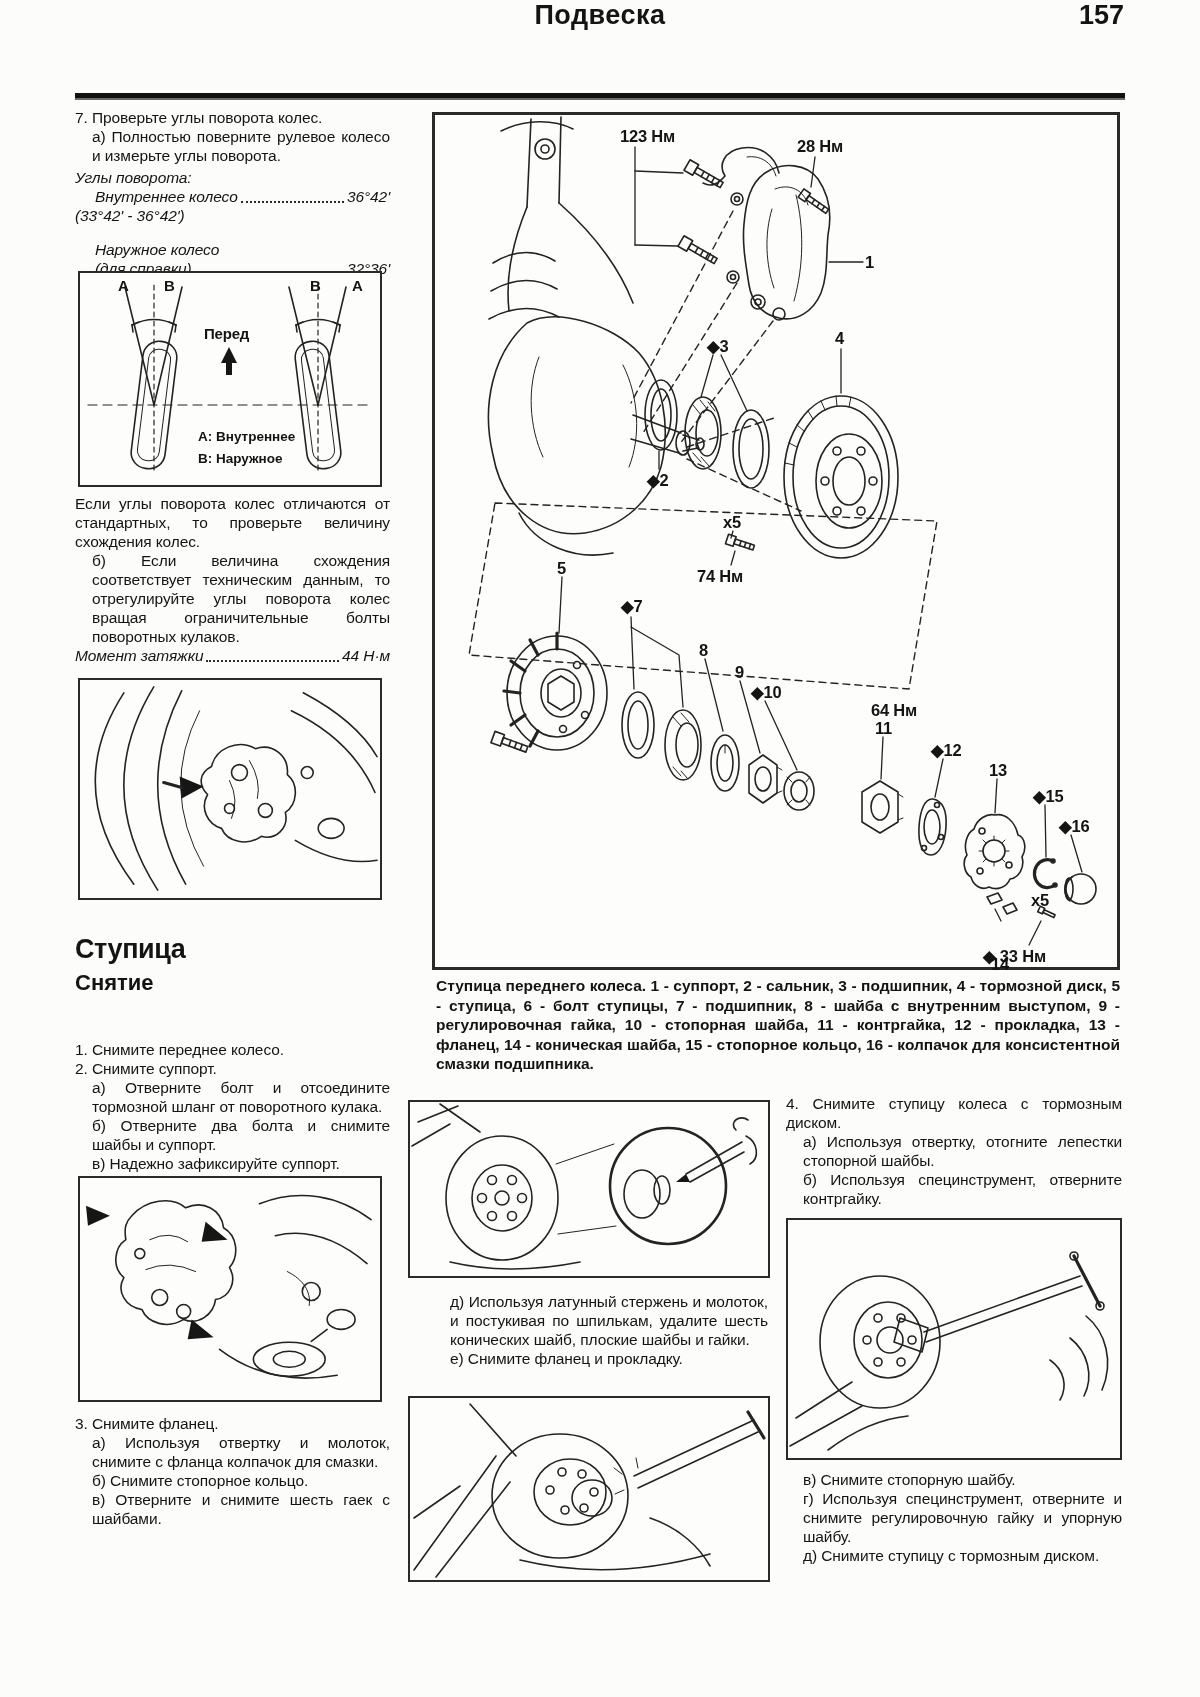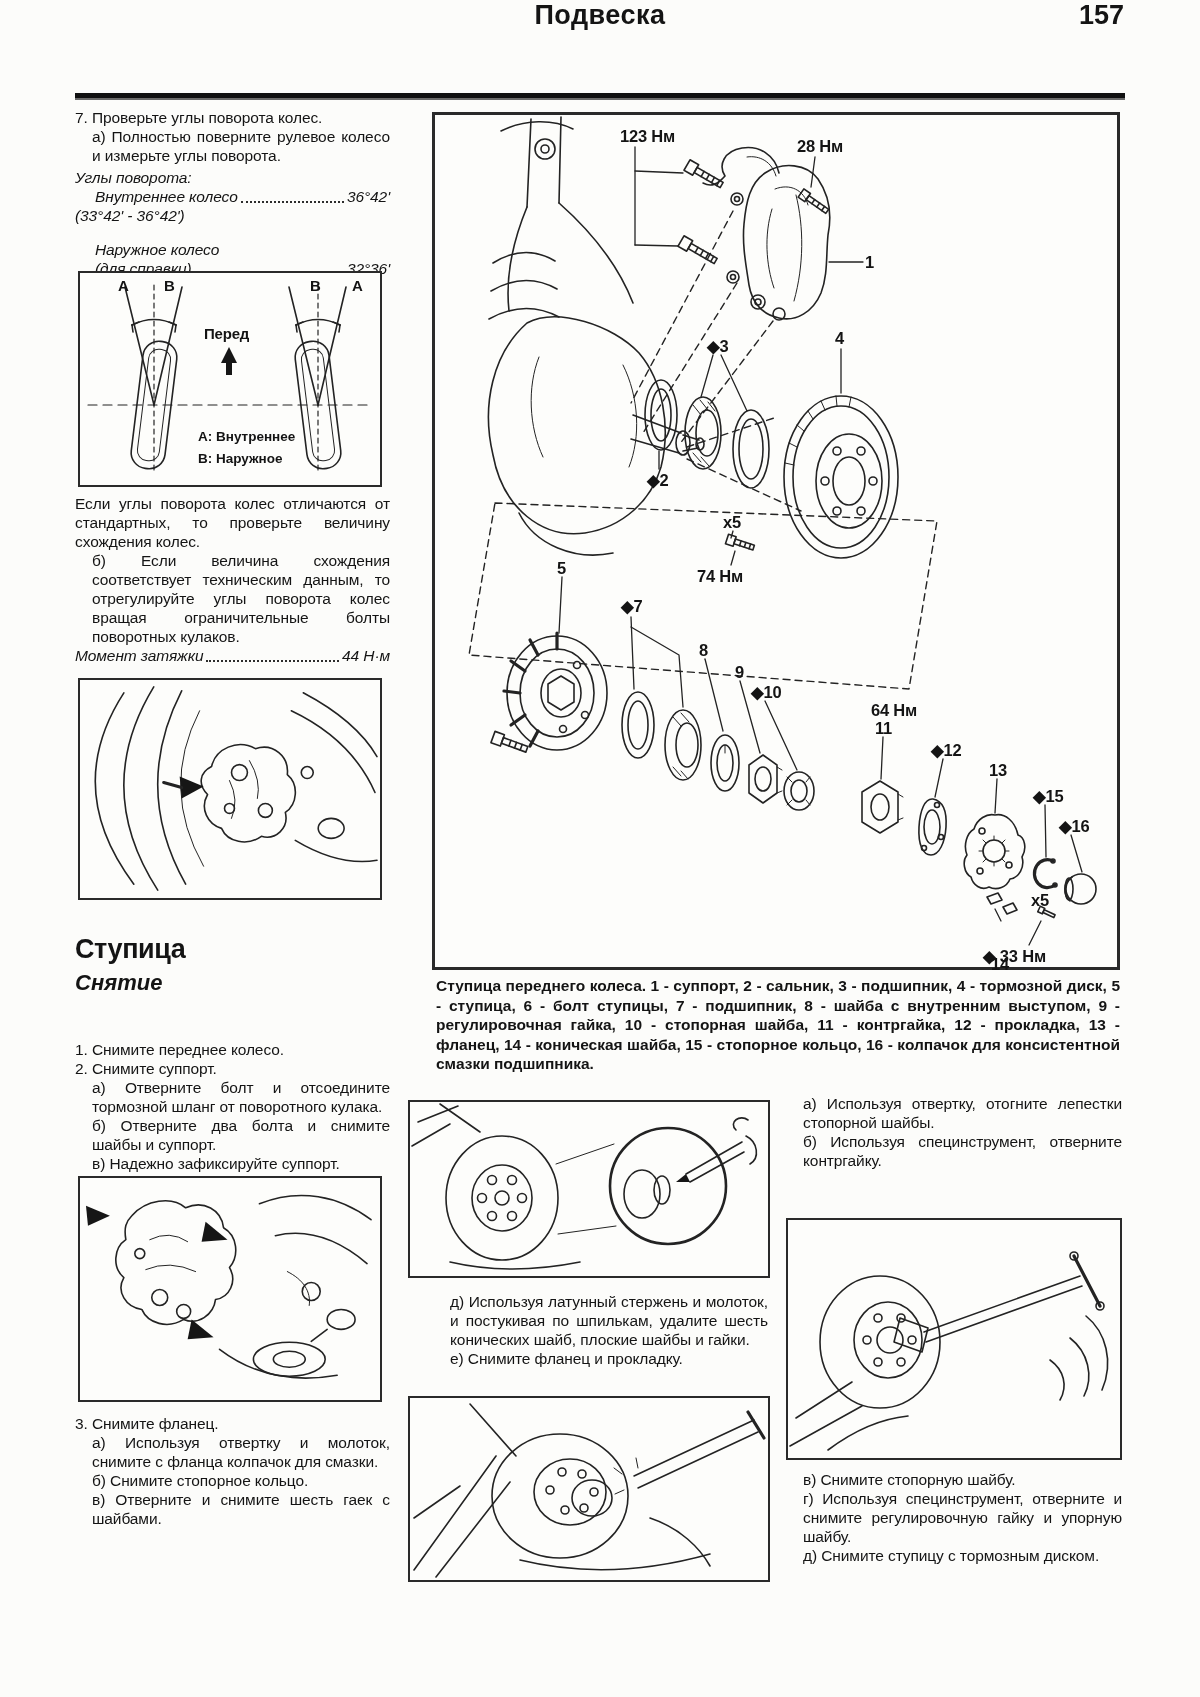--- a/index.html
+++ b/index.html
@@ -7,21 +7,21 @@
         font-family:"Liberation Sans",sans-serif;color:#141414;overflow:hidden;}
   .abs{position:absolute;}
   .txt{font-size:15.5px;line-height:19px;text-align:justify;letter-spacing:-0.1px;}
   .txt > div{margin:0;}
   .sub{padding-left:17px;}
   .it{font-style:italic;}
   .right{text-align:left;}
   .specrow{display:flex;align-items:flex-end;}
   .leader{flex:1;border-bottom:2px dotted #2c2c2c;margin:0 3px 3px 3px;min-width:12px;}
   .h1{font-size:27px;font-weight:bold;line-height:31px;letter-spacing:-0.4px;}
-  .h2{font-size:22px;font-weight:bold;line-height:26px;margin-top:5px;font-style:italic;}
+  .h2{font-size:22px;font-weight:bold;line-height:26px;margin-top:5px;}
   .hdr-title{left:0;top:59;width:1200px;text-align:center;font-size:27px;font-weight:bold;letter-spacing:0.5px;}
   .hdr-num{left:1000px;top:57;width:124px;text-align:right;font-size:27px;font-weight:bold;}
   .rule{left:75px;top:93px;width:1050px;height:5px;background:#101010;border-bottom:2px solid #6a6a6a;}
   .frame{position:absolute;box-sizing:border-box;border:2.5px solid #2a2a2a;background:#fdfdfb;}
   .bigframe{border-width:3px;}
   .cap{font-size:15.5px;font-weight:bold;line-height:19.5px;text-align:justify;}
   .dlbl{position:absolute;font-weight:bold;font-size:16.5px;white-space:nowrap;letter-spacing:-0.2px;}
   .tlbls .dlbl{font-size:15px;}
   .lgnd{position:absolute;font-size:13.5px;font-weight:bold;white-space:nowrap;}
   .art{position:absolute;left:0;top:0;}
@@ -470,20 +470,21 @@
       <path class="th" d="M338,14 L354,40"></path>
       <path class="tn" d="M212,76 l-8,-6"></path>
         <path class="tn" d="M214,92 l-9,4"></path>
         <path class="tn" d="M228,70 l-2,-10"></path>
       <path d="M110,162 Q200,184 300,156"></path>
       <path d="M240,120 C270,130 290,150 300,168"></path>
     </svg>
   </div>
 
   <div class="abs txt" style="left:786px;top:1094px;width:336px;">
+    <div>4. Снимите ступицу колеса с тормозным диском.</div>
     <div class="sub">а) Используя отвертку, отогните лепестки стопорной шайбы.</div>
     <div class="sub">б) Используя специнструмент, отверните контргайку.</div>
   </div>
 
   <div class="frame" style="left:786px;top:1218px;width:336px;height:242px;">
     <svg class="art" width="331" height="237" viewBox="0 0 331 237">
       <ellipse cx="92" cy="122" rx="60" ry="66"></ellipse>
       <ellipse cx="100" cy="120" rx="34" ry="38"></ellipse>
       <circle cx="102" cy="120" r="13"></circle>
       <circle cx="124" cy="120" r="4"></circle>

